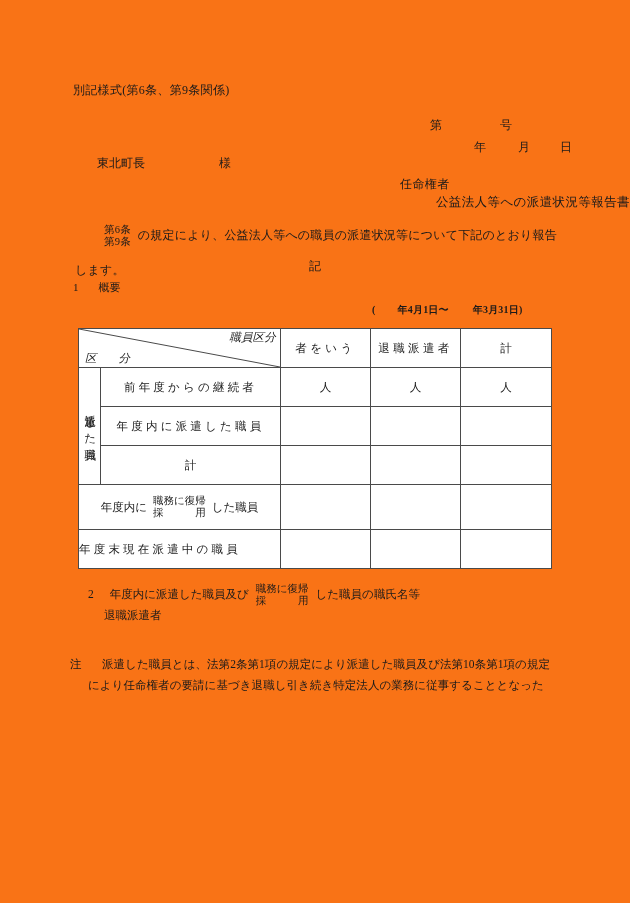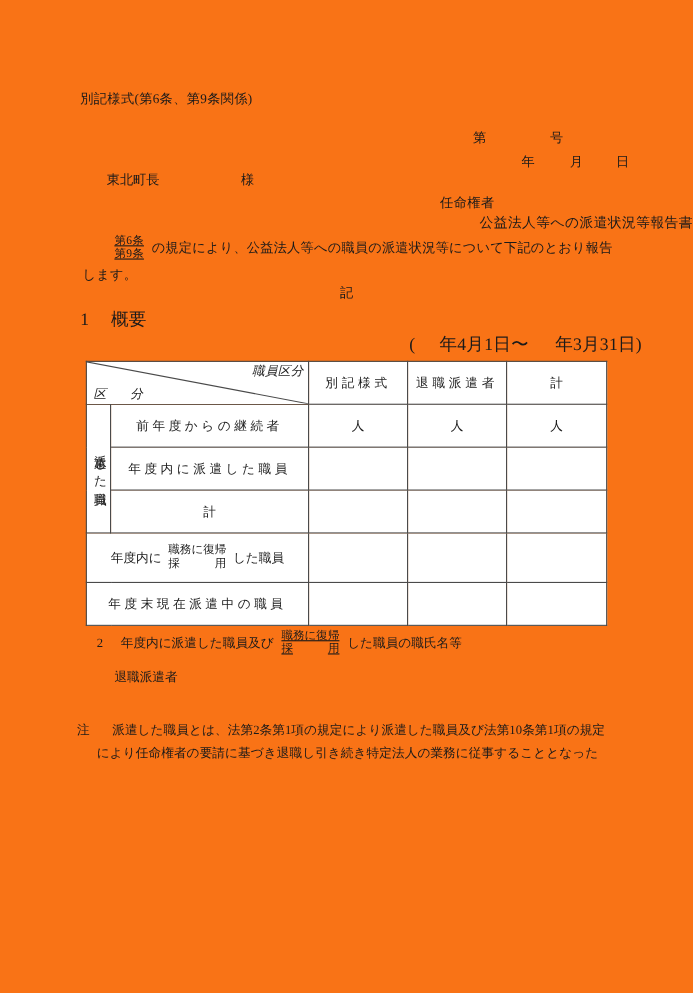--- a/index.html
+++ b/index.html
@@ -73,44 +73,44 @@
     line-height: 21px;
     letter-spacing: 0.2px;
   }
   .body-para .indent { display: inline-block; width: 22px; }
   .stack {
     display: inline-flex;
     flex-direction: column;
     vertical-align: middle;
     line-height: 11.5px;
     font-size: 10.5px;
-    margin: 2px 7px;
+    margin: 12px 7px;
     position: relative;
     top: -1px;
     text-align: center;
-    text-decoration: underline;
   }
   .stack span { display: block; white-space: nowrap; }
 
   .kiji {
     left: 0; right: 0; top: 258px;
     text-align: center;
     font-size: 12px;
   }
 
   .sec1 {
     left: 73px; top: 280px;
-    font-size: 16px;
+    font-size: 11px;
   }
   .sec1 .num-gap { display: inline-block; width: 20px; }
 
   .period {
     left: 372px; top: 303px;
-    font-size: 16px;
+    font-size: 10px;
     letter-spacing: 0.2px;
+    font-weight: bold;
   }
   .period .pgap { display: inline-block; width: 22px; }
   .period .pgap2 { display: inline-block; width: 24px; }
 
   
   table.report {
     position: absolute;
     left: 78px;
     top: 328px;
     width: 473px;
@@ -293,21 +293,21 @@
     </colgroup>
     <tbody>
       <tr>
         <td class="corner" colspan="2">
           <svg class="diag" viewBox="0 0 202 38" preserveAspectRatio="none">
             <line x1="0" y1="0" x2="202" y2="38" stroke="#4a4a4a" stroke-width="1" vector-effect="non-scaling-stroke"></line>
           </svg>
           <span class="tr-label">職員区分</span>
           <span class="bl-label"><span>区</span><span class="g"></span><span>分</span></span>
         </td>
-        <td class="colhead">別記様式</td>
+        <td class="colhead">者をいう</td>
         <td class="colhead">退職派遣者</td>
         <td class="colhead plain">計</td>
       </tr>
 
       <tr>
         <td class="vlabel" rowspan="3">
           <span class="vtext">派遣した職員</span>
         </td>
         <td class="rowlabel">前年度からの継続者</td>
         <td class="data">人</td>
@@ -342,21 +342,21 @@
             </span>
             <span>した職員</span>
           </span>
         </td>
         <td class="data empty"></td>
         <td class="data empty"></td>
         <td class="data empty"></td>
       </tr>
 
       <tr>
-        <td class="rowlabel" colspan="2" style="text-align:center;letter-spacing:3.2px;">年度末現在派遣中の職員</td>
+        <td class="rowlabel" colspan="2" style="text-align:left;letter-spacing:3.2px;">年度末現在派遣中の職員</td>
         <td class="data empty"></td>
         <td class="data empty"></td>
         <td class="data empty"></td>
       </tr>
     </tbody>
   </table>
 
   <div class="abs sec2">
     <span>2</span><span class="num-gap"></span><span>年度内に派遣した職員及び</span><span class="stack">
         <span>職務に復帰</span>

